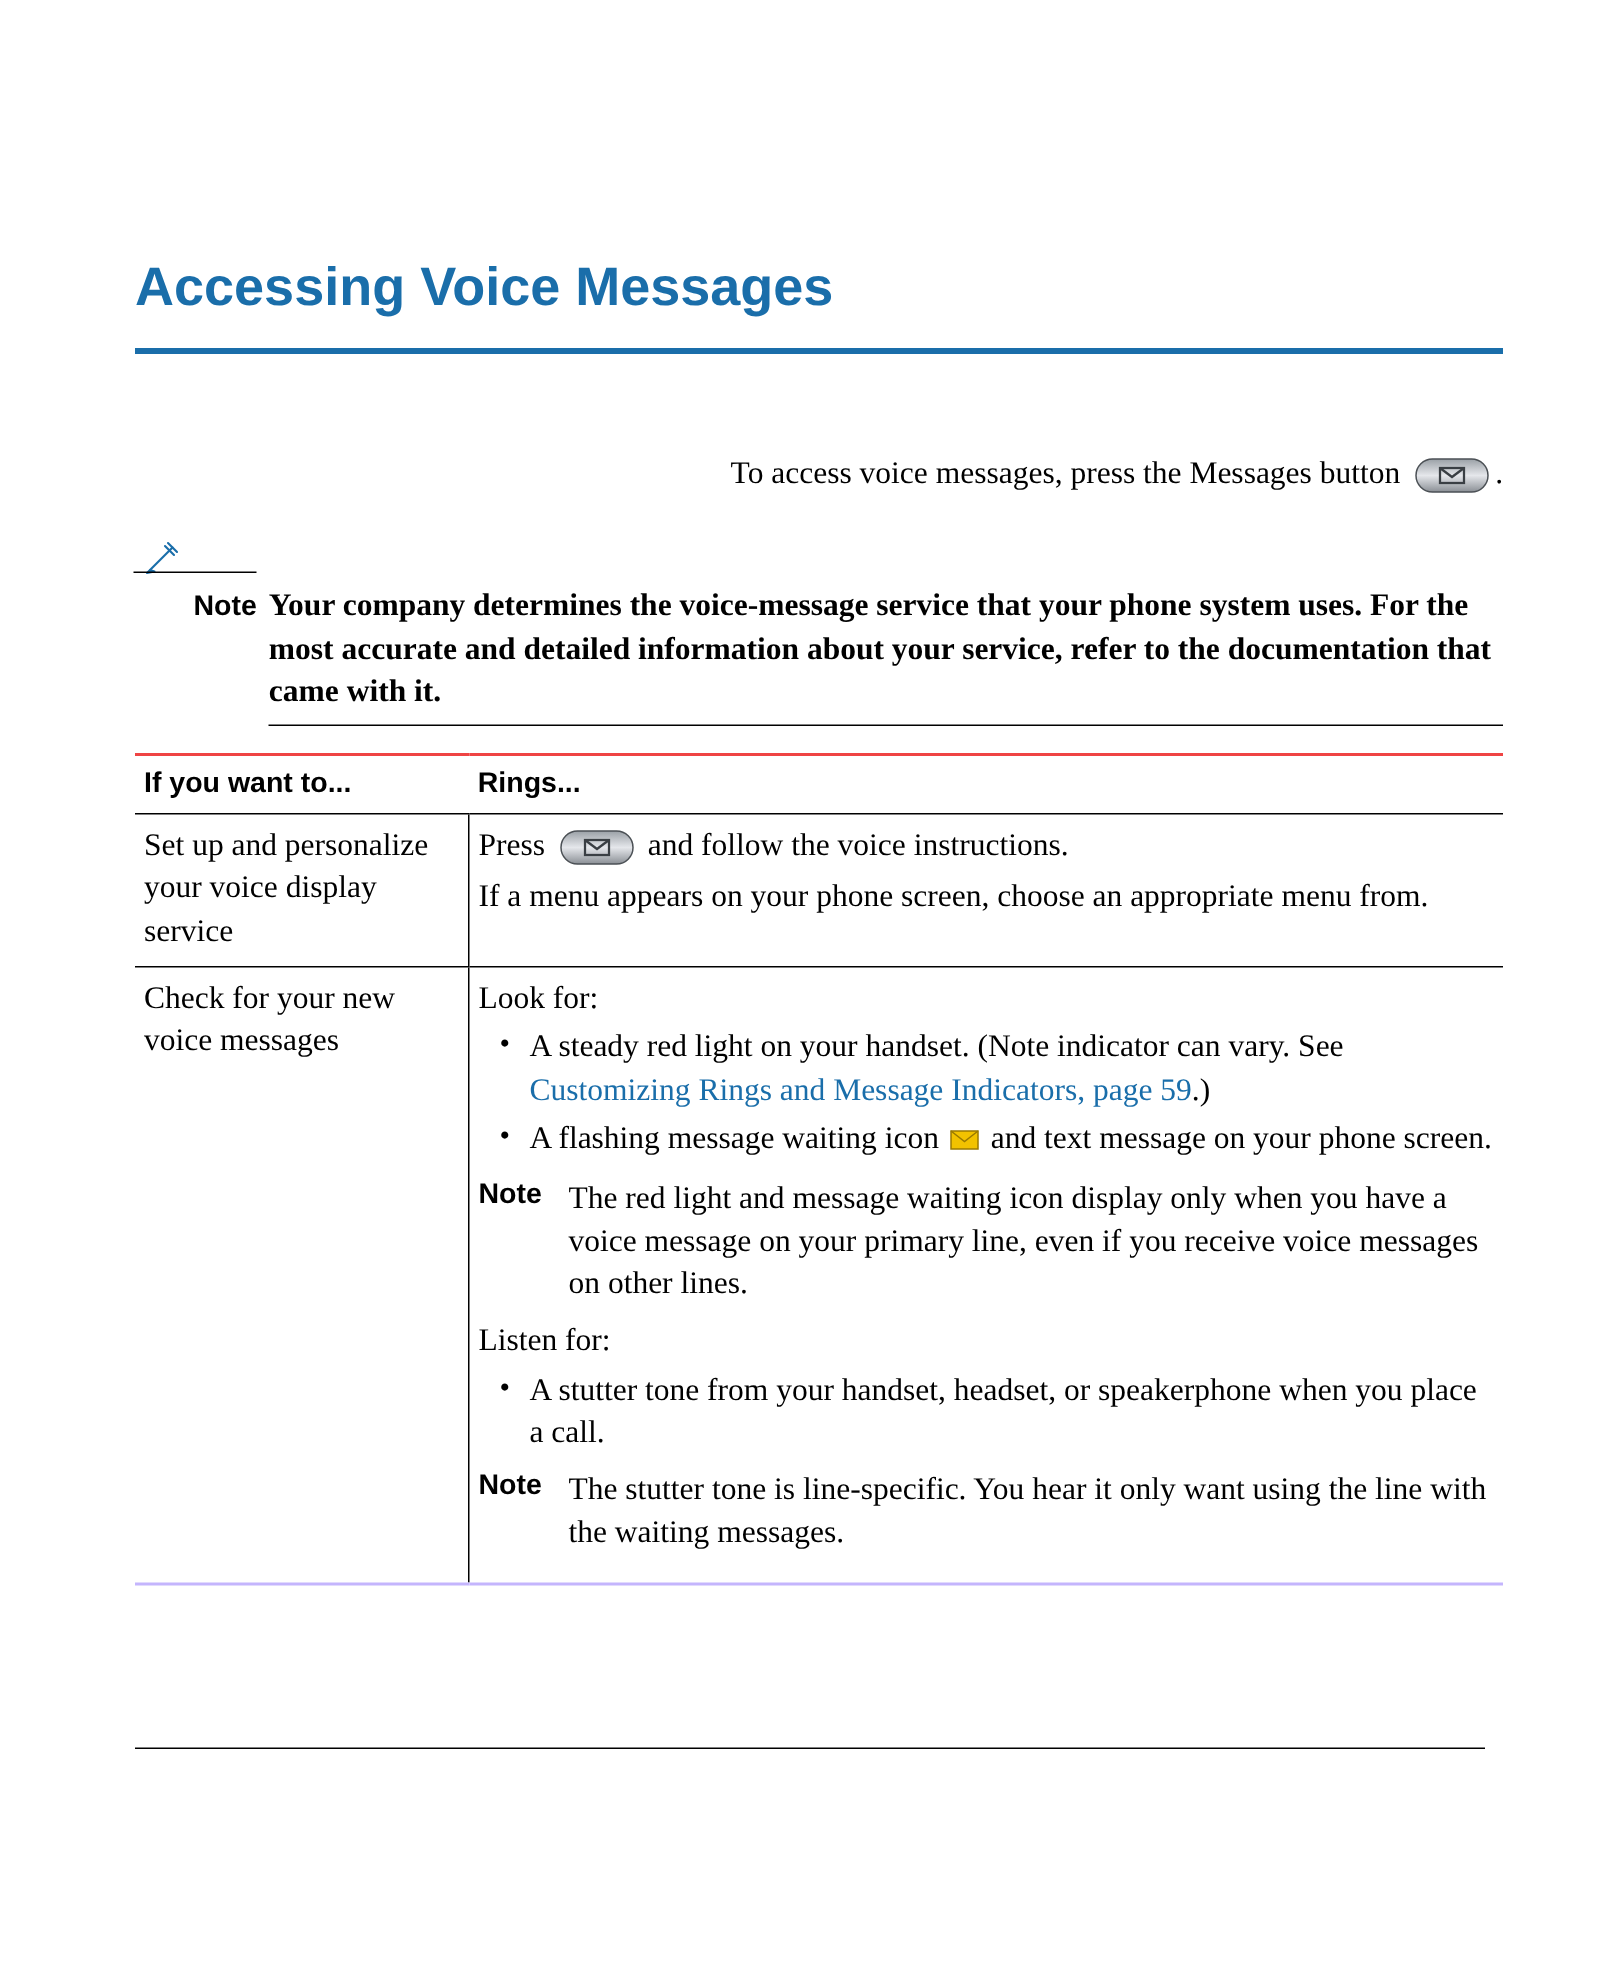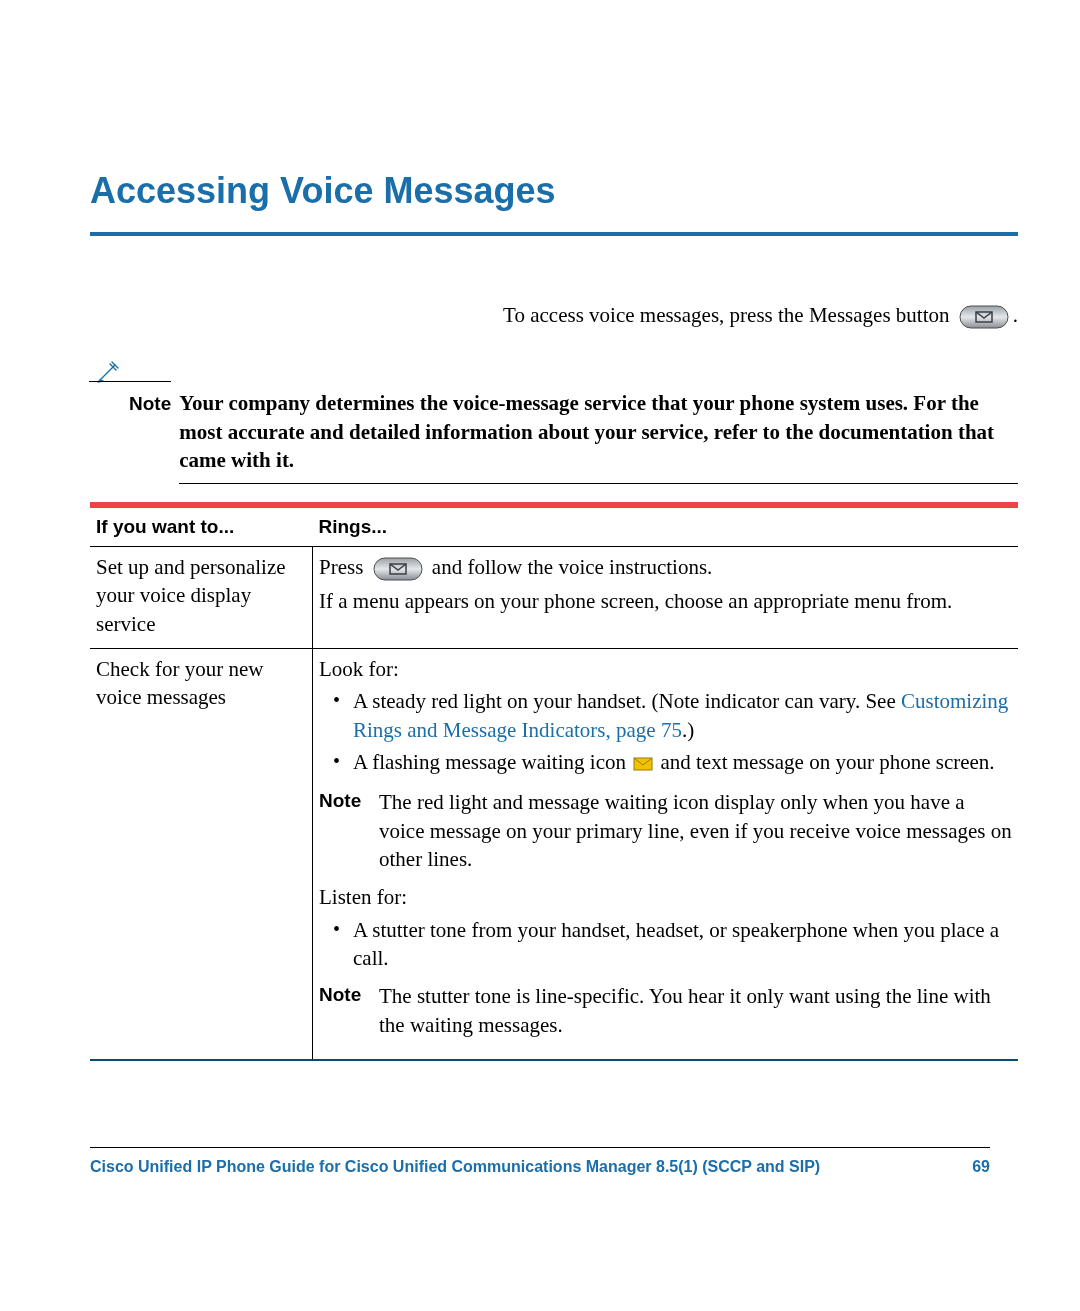--- a/index.html
+++ b/index.html
@@ -6,21 +6,21 @@
     margin: 0;
     padding: 0;
     background: #fff;
     font-family: "Times New Roman", Times, serif;
     color: #000;
   }
   .page {
     width: 1080px;
     height: 1311px;
     box-sizing: border-box;
-    padding: 170px 62px 0 90px;
+    padding: 170px 78px 0 90px;
     position: relative;
   }
   .title {
     font-family: Arial, Helvetica, sans-serif;
     font-weight: 700;
     color: #1a6eaa;
     font-size: 36px;
     margin: 0;
   }
   .title-rule {
@@ -98,39 +98,39 @@
     width: 100%;
     border-collapse: collapse;
     margin-top: 10px;
     font-size: 21px;
   }
   table.guide thead th {
     text-align: left;
     font-family: Arial, Helvetica, sans-serif;
     font-weight: 700;
     font-size: 19px;
-    border-top: 6px solid #ef4444;
+    border-top: 2px solid #ef4444;
     border-bottom: 1px solid #000;
     padding: 6px 6px;
   }
   table.guide td {
     vertical-align: top;
     padding: 6px 6px 10px 6px;
     border-top: 1px solid #000;
     border-left: 1px solid #000;
   }
   table.guide td:first-child {
     border-left: none;
     width: 210px;
   }
   table.guide tbody tr.first td {
     border-top: none;
   }
   table.guide tr.last td {
-    border-bottom: 2px solid #0c4a6e;
+    border-bottom: 2px solid #c4b5fd;
   }
 
   ul.bullets {
     list-style: none;
     padding: 0 0 0 34px;
     margin: 4px 0 10px 0;
   }
   ul.bullets li {
     position: relative;
     margin: 4px 0;
@@ -260,21 +260,21 @@
           </td>
         </tr>
 
         <tr class="last">
           <td>Check for your new voice messages</td>
           <td>
             <div>Look for:</div>
             <ul class="bullets">
               <li>
                 <span>A steady red light on your handset. (Note indicator can vary. See </span>
-                <a href="#" class="xref">Customizing Rings and Message Indicators, page 75</a><span>.)</span>
+                <a href="#" class="xref">Customizing Rings and Message Indicators, page 59</a><span>.)</span>
               </li>
               <li>
                 <span>A flashing message waiting icon </span>
                 <span class="env-icon">
                   <svg width="20" height="14" viewBox="0 0 20 14">
                     <rect x="1" y="1" width="18" height="12" fill="#f2c200" stroke="#9a7a00" stroke-width="1"></rect>
                     <path d="M1 1 L10 8 L19 1" fill="none" stroke="#9a7a00" stroke-width="1"></path>
                   </svg>
                 </span>
                 <span> and text message on your phone screen.</span>
@@ -295,19 +295,15 @@
             </div>
           </td>
         </tr>
       </tbody>
     </table>
 
   </div>
 
   <div class="footer">
     <hr class="footer-rule">
-    <div class="footer-line">
-      <span>Cisco Unified IP Phone Guide for Cisco Unified Communications Manager 8.5(1) (SCCP and SIP)</span>
-      <span>69</span>
-    </div>
   </div>
 
 </div>
 
 </body></html>

